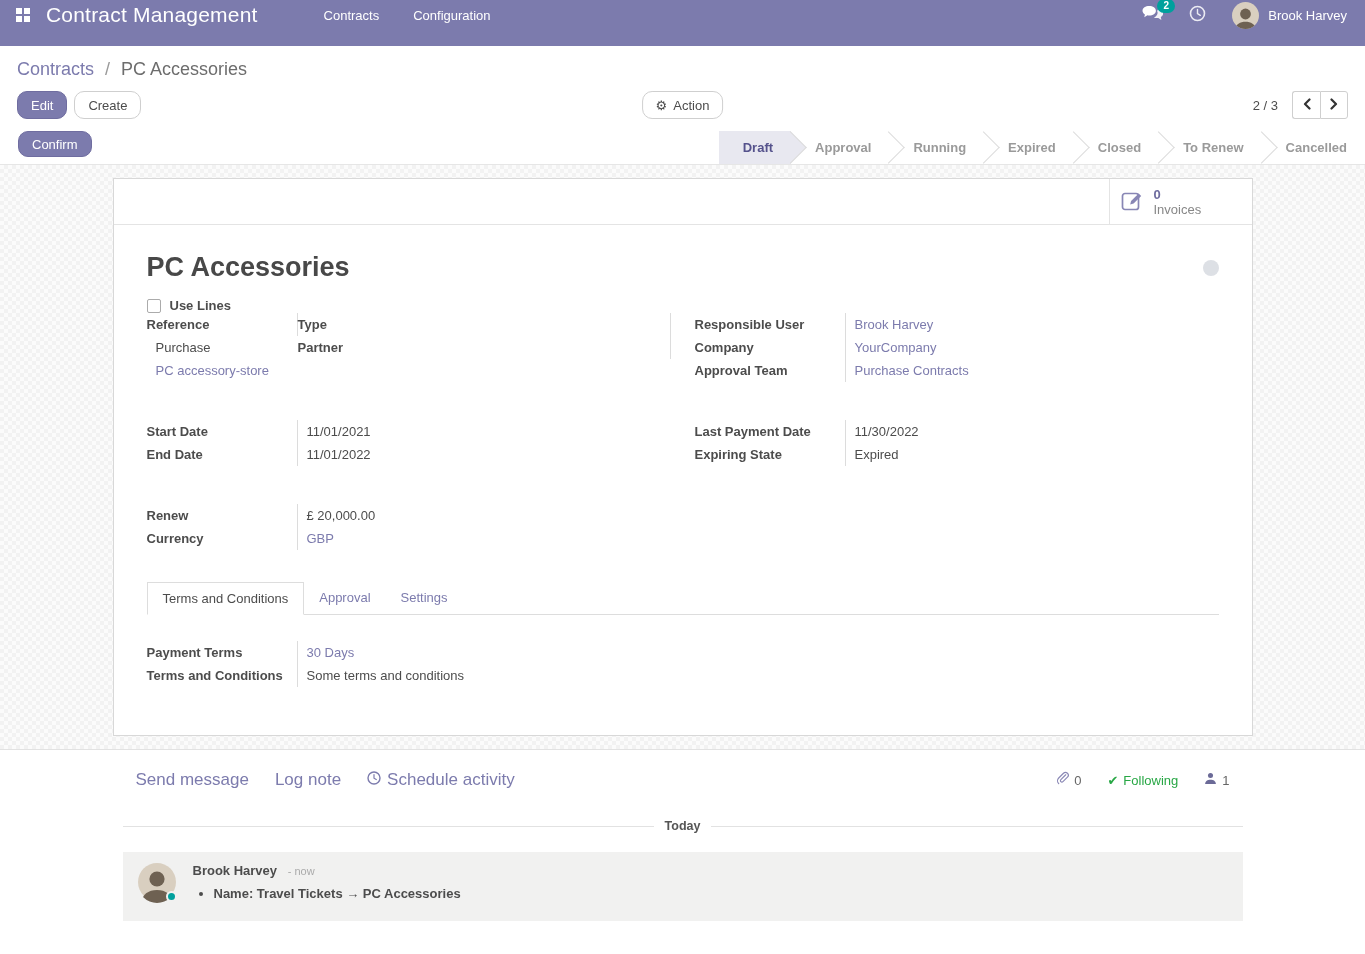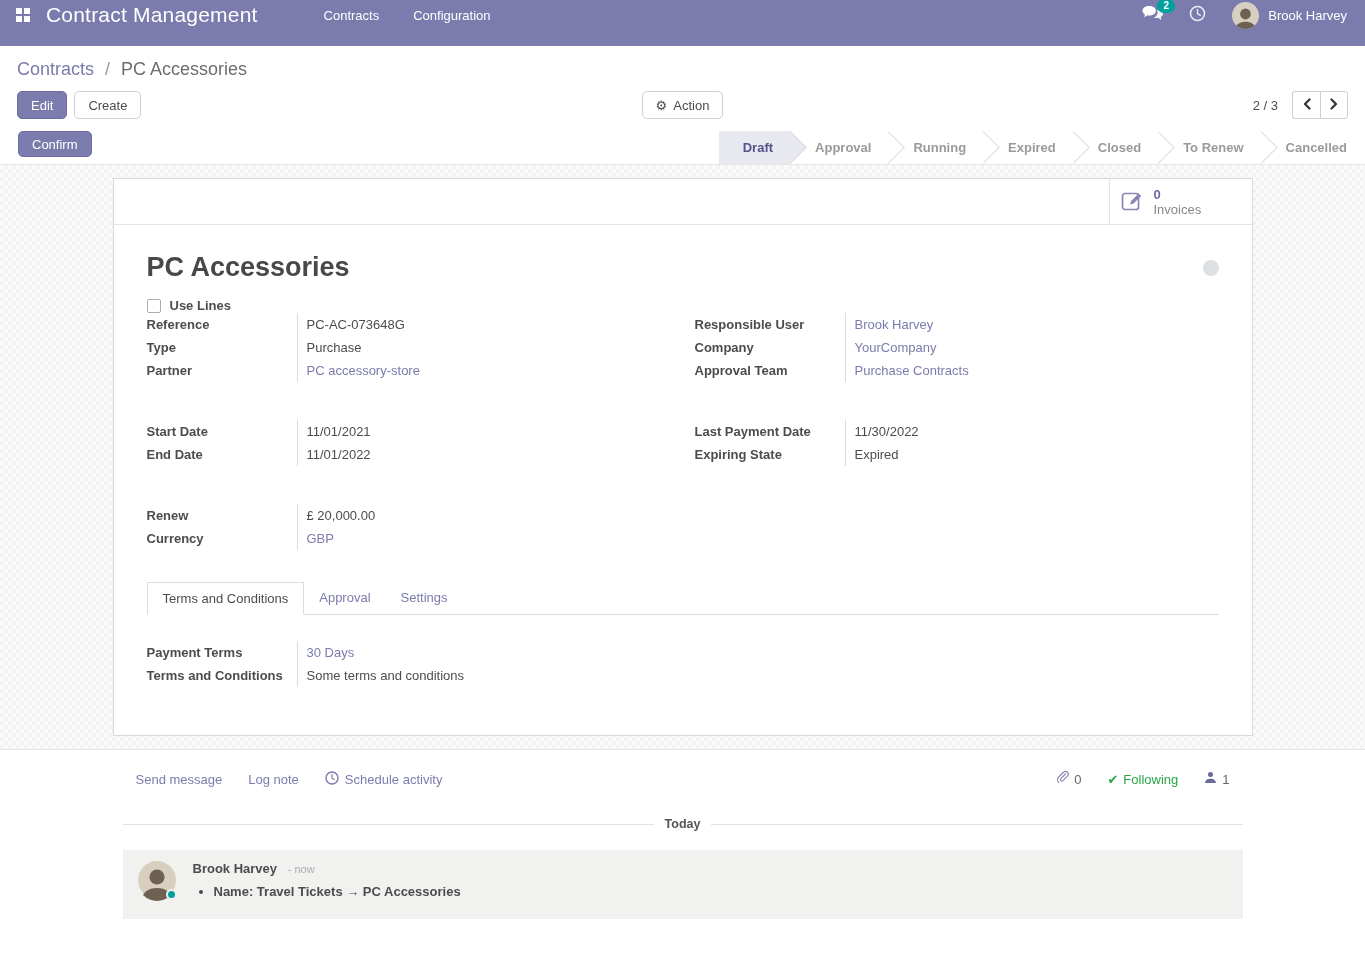--- a/index.html
+++ b/index.html
@@ -39,21 +39,21 @@
   .avatar svg, .msg-avatar > svg { position: absolute; bottom: -2px; left: 0; }
 
   
   .control-panel { background: #fff; padding: 13px 17px 12px; }
   .breadcrumb { font-size: 18px; margin-bottom: 11px; }
   .breadcrumb a { color: #7c7bad; }
   .breadcrumb .sep { color: #999; margin: 0 6px; }
   .breadcrumb .current { color: #6d6d6d; }
   .cp-buttons { display: flex; align-items: center; position: relative; height: 28px; }
   .btn {
-    font-family: inherit; font-size: 13px; height: 28px; padding: 0 13px; border-radius: 5px;
+    font-family: inherit; font-size: 13px; height: 28px; padding: 0 13px; border-radius: 10px;
     border: 1px solid #cfcfcf; background: #fff; color: #4c4c4c; cursor: pointer;
   }
   .btn-primary { background: #7c7bad; border-color: #6f6da0; color: #fff; }
   .cp-buttons .btn + .btn { margin-left: 7px; }
   .action-wrap { position: absolute; left: 50%; transform: translateX(-50%); }
   .action-wrap .btn { display: flex; align-items: center; gap: 6px; }
   .gear { font-size: 13px; color: #4c4c4c; }
   .pager { margin-left: auto; display: flex; align-items: center; gap: 14px; }
   .pager-value { color: #4c4c4c; }
   .pager-btns { display: flex; }
@@ -128,21 +128,21 @@
     background: #fff; border: 1px solid #ddd; border-bottom: 1px solid #fff;
     margin-bottom: -1px; color: #4c4c4c;
   }
   .tab-content { margin-top: 26px; }
 
   
   .chatter { background: #fff; }
   .chatter-inner { width: 1120px; margin: 0 auto; padding-top: 20px; }
   .chatter-topbar { display: flex; justify-content: space-between; align-items: center; padding: 0 13px; }
   .chatter-buttons { display: flex; gap: 26px; align-items: center; }
-  .chatter-buttons a { color: #7c7bad; font-size: 13px; display: flex; align-items: center; gap: 6px; }
+  .chatter-buttons a { color: #7c7bad; font-size: 17px; display: flex; align-items: center; gap: 6px; }
   .chatter-meta { display: flex; gap: 26px; align-items: center; }
   .chatter-meta a { display: flex; align-items: center; gap: 5px; font-size: 13px; color: #666; }
   .chatter-meta .following { color: #28a745; }
   .chatter-meta .check { color: #28a745; font-size: 13px; }
   .today-divider { margin-top: 36px; border-top: 1px solid #e2e2e2; text-align: center; height: 0; }
   .today-divider span {
     position: relative; top: -9px; background: #fff; padding: 0 11px;
     font-weight: bold; font-size: 12.5px; color: #555;
   }
   .message { margin-top: 25px; background: #f1f1f0; padding: 11px 15px 20px; display: flex; gap: 17px; }
@@ -278,21 +278,20 @@
       </div>
 
       <div class="use-lines">
         <span class="checkbox"></span>
         <label>Use Lines</label>
       </div>
 
       <div class="group-row first">
         <div class="o-group">
           <div class="o-label">Reference</div>
-          <div class="o-value">PC-AC-073648G</div>
           <div class="o-label">Type</div>
           <div class="o-value">Purchase</div>
           <div class="o-label">Partner</div>
           <div class="o-value"><a>PC accessory-store</a></div>
         </div>
         <div class="o-group">
           <div class="o-label">Responsible User</div>
           <div class="o-value"><a>Brook Harvey</a></div>
           <div class="o-label">Company</div>
           <div class="o-value"><a>YourCompany</a></div>

